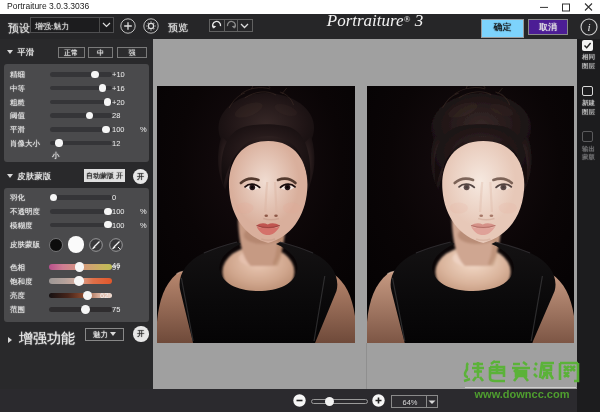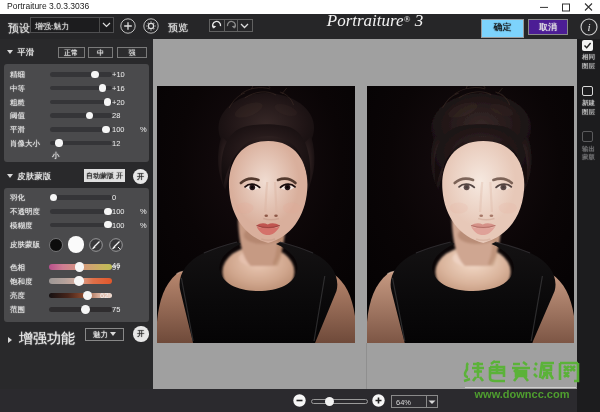--- a/index.html
+++ b/index.html
@@ -169,21 +169,21 @@
     <path d="M3.5 6.5 H9.5" stroke="#222" stroke-width="1.6"></path>
   </svg>
 <div class="abs" style="left:311px;top:398.5px;width:56.5px;height:5.5px;border:1px solid #9a9a9a;border-radius:3px"></div>
 <div class="abs" style="left:325px;top:397px;width:9px;height:9px;border-radius:50%;background:#f2f2f2"></div>
 <svg class="abs" style="left:372px;top:394px" width="13" height="13">
     <circle cx="6.5" cy="6.5" r="6.2" fill="#f6f6f6"></circle>
     <path d="M3.5 6.5 H9.5 M6.5 3.5 V9.5" stroke="#222" stroke-width="1.6"></path>
   </svg>
 <div class="abs" style="left:391px;top:395px;width:47px;height:13px;border:1px solid #8a8a8a;background:#2e2d31"></div>
 <div class="abs" style="left:426px;top:395px;width:1px;height:13px;background:#8a8a8a"></div>
-<div class="abs" style="left:396px;top:398px;font-size:7.5px;color:#d8d8d8;width:28px;text-align:left">64%</div>
+<div class="abs" style="left:396px;top:398px;font-size:7.5px;color:#d8d8d8;width:28px;text-align:center">64%</div>
 <svg class="abs" style="left:428px;top:400px" width="8" height="5">
     <path d="M0.5 0.5 L4 4 L7.5 0.5" fill="#d8d8d8"></path>
   </svg>
 
 <div class="abs" style="left:366px;top:343px;width:1px;height:46px;background:#8f8f8f"></div>
 
 <svg class="abs" style="left:157px;top:86px" width="198" height="257" viewBox="0 0 203 257" preserveAspectRatio="none">
 <defs>
 <radialGradient id="bg1" cx="52%" cy="30%" r="75%">
         <stop offset="0%" stop-color="#170d10"></stop>

